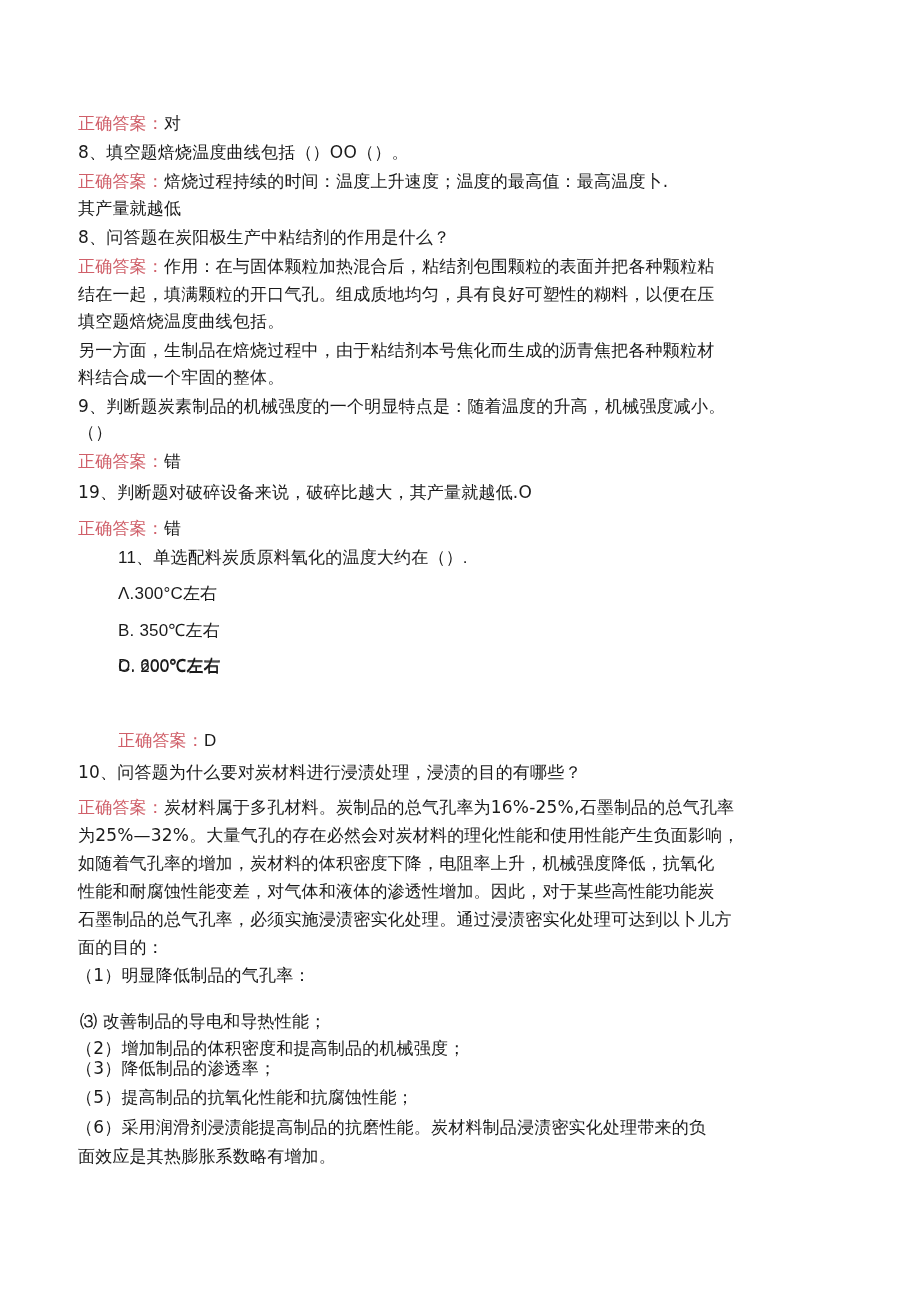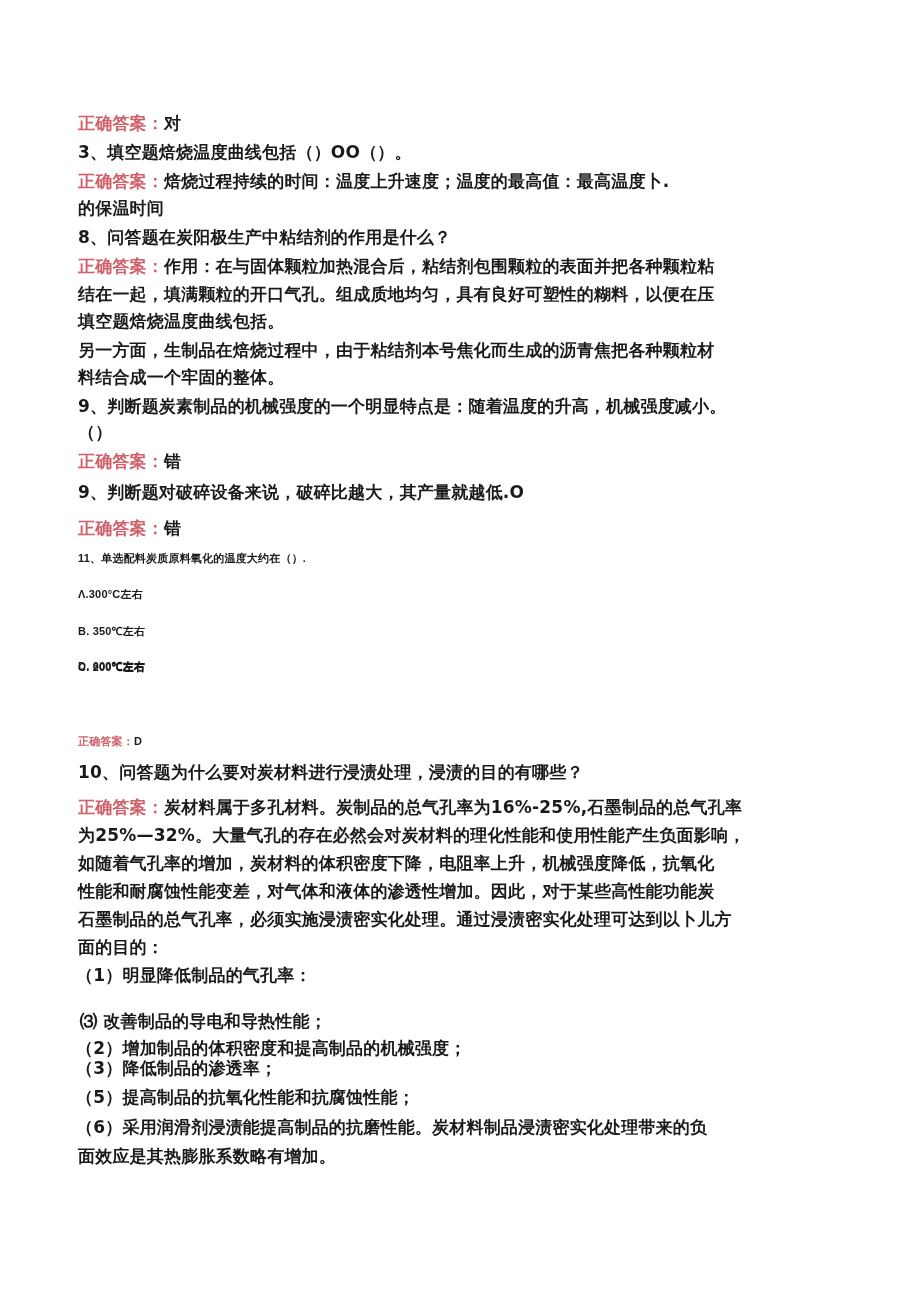--- a/index.html
+++ b/index.html
@@ -4,56 +4,56 @@
 <style>
   html, body { margin: 0; padding: 0; background: #ffffff; }
   body {
     width: 920px; height: 1301px; position: relative; overflow: hidden;
     font-family: "DejaVu Sans", "Liberation Sans", sans-serif;
     color: #1a1a1a;
   }
   .page { position: absolute; left: 78px; top: 0; width: 760px; }
   .line {
     position: absolute; left: 0; white-space: nowrap;
-    font-size: 17px; line-height: 24px; letter-spacing: 0.2px; font-weight: bold;
+    font-size: 17px; line-height: 24px; letter-spacing: 0.2px;
   }
   .lbl { color: #d0606a; }
-  .opt { font-family: "Liberation Sans", sans-serif; font-size: 11px; }
+  .opt { font-family: "Liberation Sans", sans-serif; font-size: 17px; margin-left: 40px; }
 </style>
 </head>
 <body>
 
 <div class="page">
 
   <div class="line" style="top:111px">
     <span class="lbl">正确答案：</span><span>对</span>
   </div>
 
-  <div class="line" style="top:140px">3、填空题焙烧温度曲线包括（）OO（）。</div>
+  <div class="line" style="top:140px">8、填空题焙烧温度曲线包括（）OO（）。</div>
   <div class="line" style="top:169px">
     <span class="lbl">正确答案：</span><span>焙烧过程持续的时间：温度上升速度；温度的最高值：最高温度卜.</span>
   </div>
-  <div class="line" style="top:196px">的保温时间</div>
+  <div class="line" style="top:196px">其产量就越低</div>
 
   <div class="line" style="top:225px">8、问答题在炭阳极生产中粘结剂的作用是什么？</div>
   <div class="line" style="top:254px">
     <span class="lbl">正确答案：</span><span>作用：在与固体颗粒加热混合后，粘结剂包围颗粒的表面并把各种颗粒粘</span>
   </div>
   <div class="line" style="top:282px">结在一起，填满颗粒的开口气孔。组成质地均匀，具有良好可塑性的糊料，以便在压</div>
   <div class="line" style="top:309px">填空题焙烧温度曲线包括。</div>
   <div class="line" style="top:338px">另一方面，生制品在焙烧过程中，由于粘结剂本号焦化而生成的沥青焦把各种颗粒材</div>
   <div class="line" style="top:365px">料结合成一个牢固的整体。</div>
 
   <div class="line" style="top:394px">9、判断题炭素制品的机械强度的一个明显特点是：随着温度的升高，机械强度减小。</div>
   <div class="line" style="top:420px">（）</div>
   <div class="line" style="top:449px">
     <span class="lbl">正确答案：</span><span>错</span>
   </div>
 
-  <div class="line" style="top:480px">9、判断题对破碎设备来说，破碎比越大，其产量就越低.O</div>
+  <div class="line" style="top:480px">19、判断题对破碎设备来说，破碎比越大，其产量就越低.O</div>
   <div class="line" style="top:516px">
     <span class="lbl">正确答案：</span><span>错</span>
   </div>
 
   <div class="line opt" style="top:546px">11、单选配料炭质原料氧化的温度大约在（）.</div>
   <div class="line opt" style="top:582px">Λ.300°C左右</div>
   <div class="line opt" style="top:619px">B.  350℃左右</div>
   <div class="line opt" style="top:655px">C.  200℃左右</div>
   <div class="line opt" style="top:654px">D.  600℃左右</div>
   <div class="line opt" style="top:729px">

